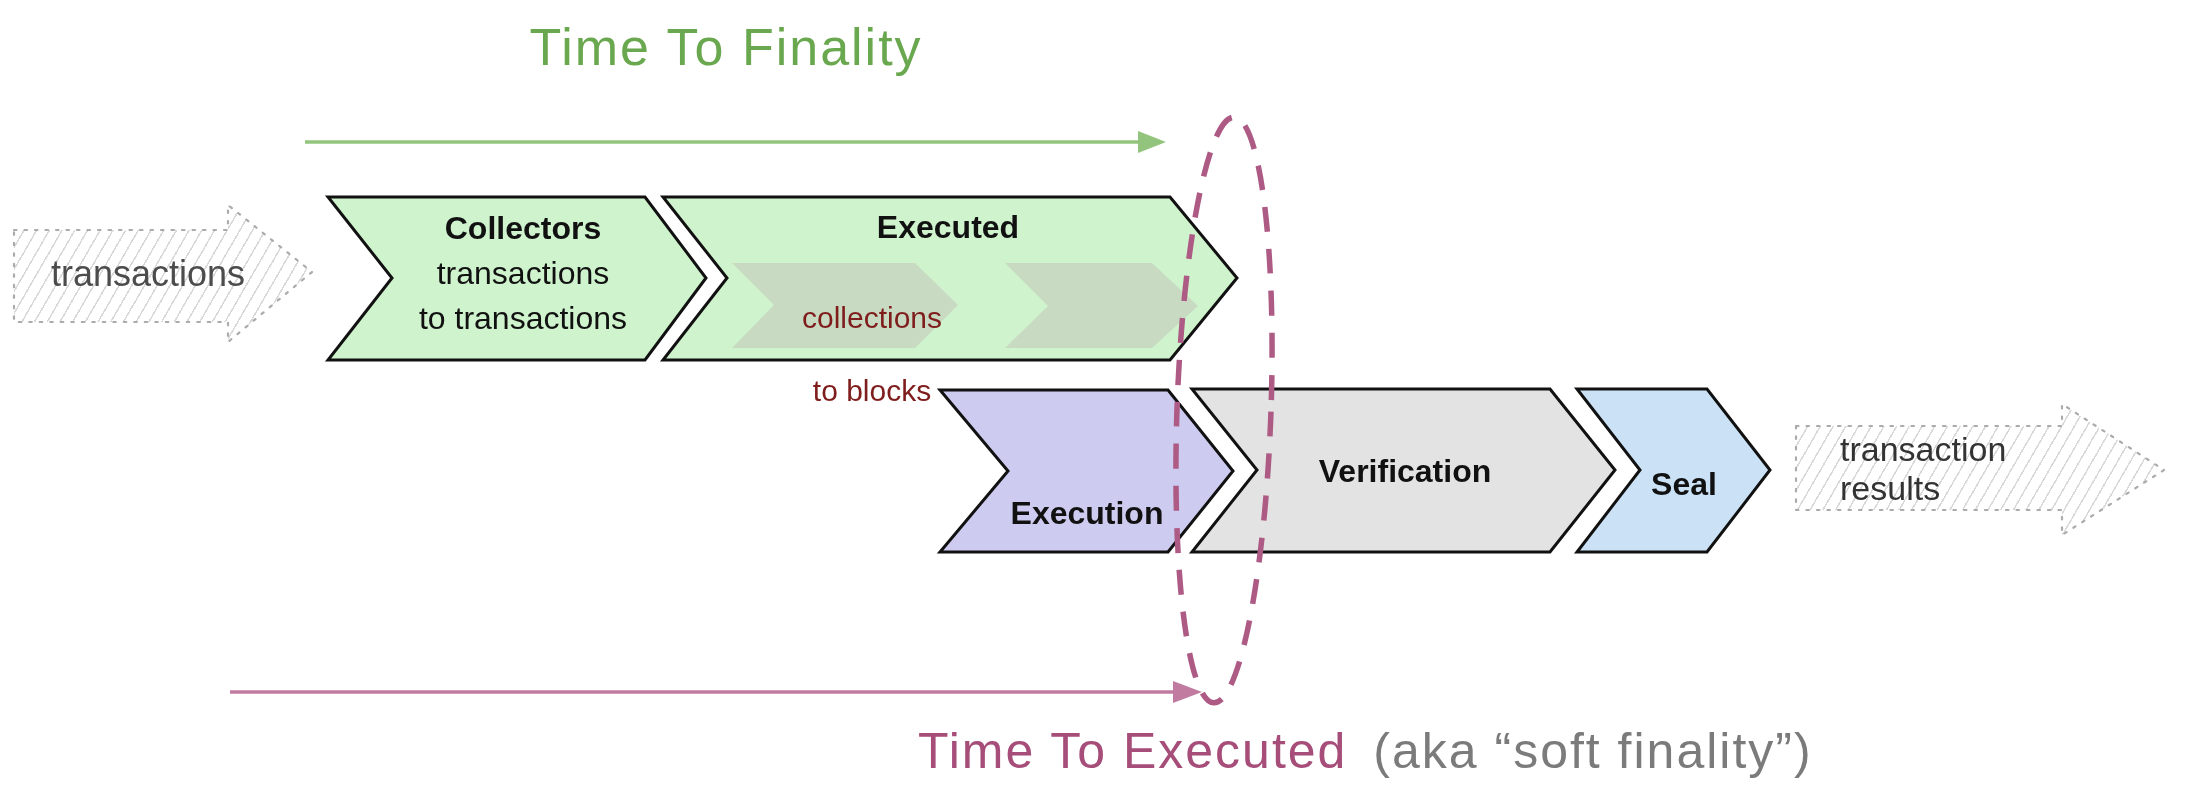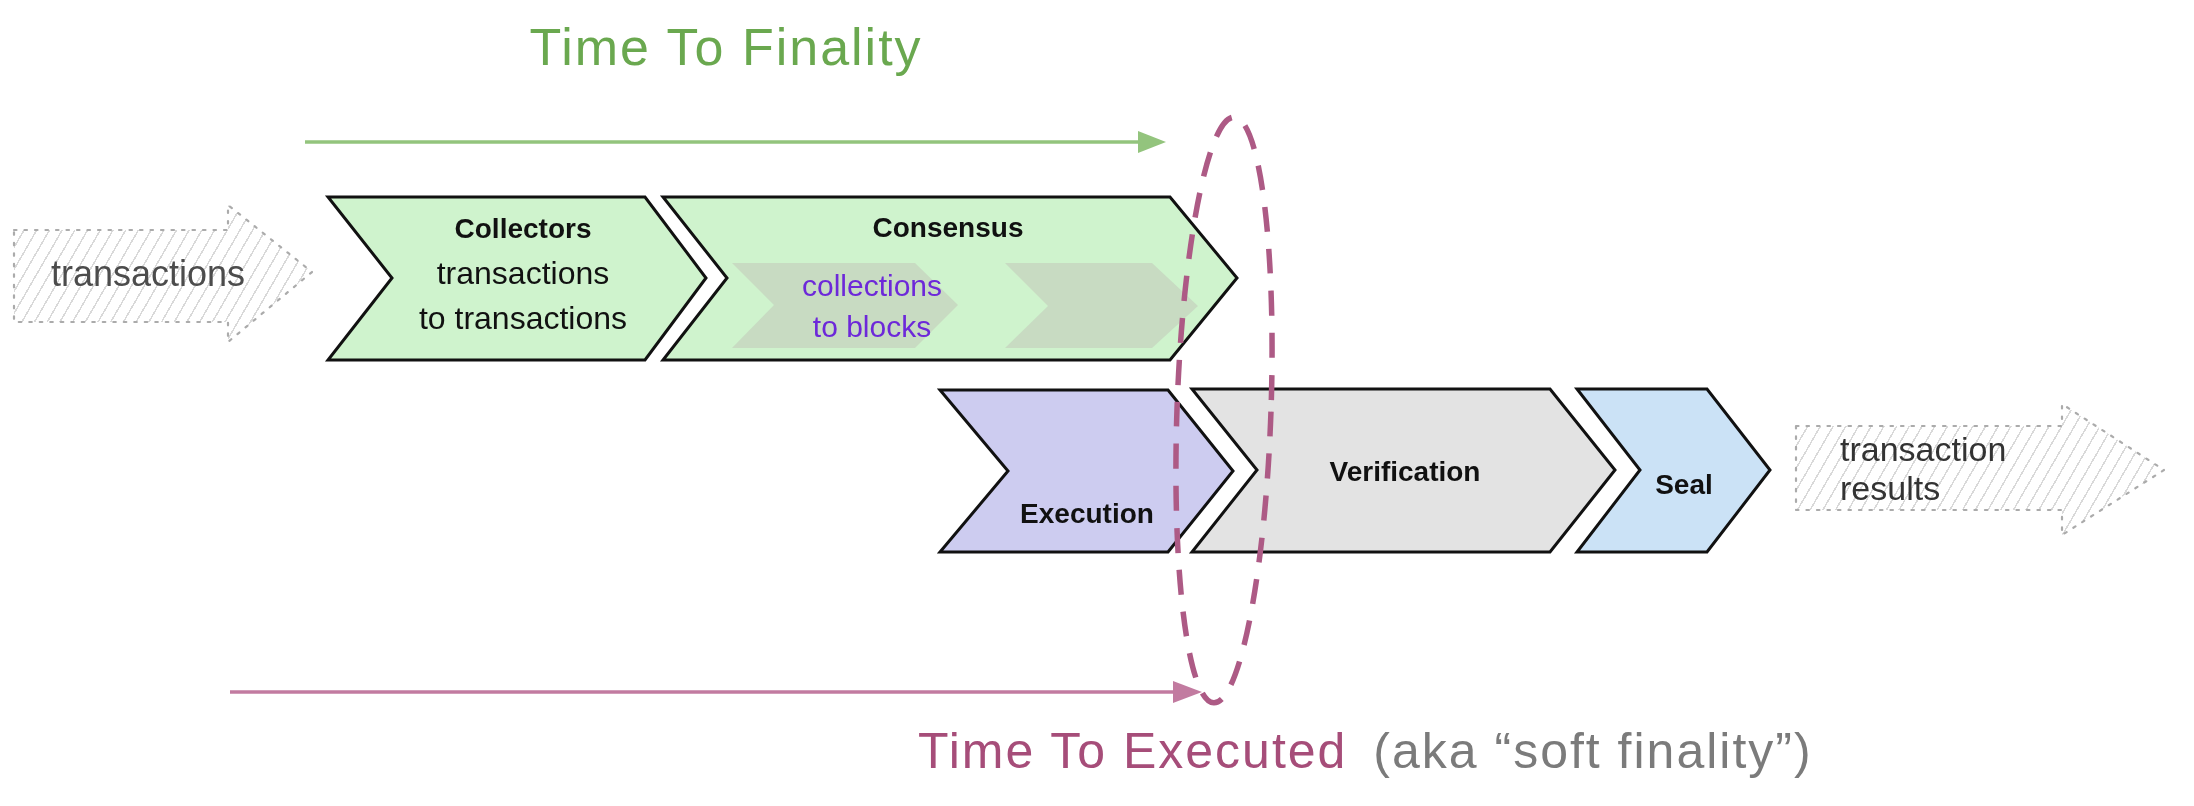--- a/index.html
+++ b/index.html
@@ -21,23 +21,23 @@
     background: repeating-linear-gradient(120deg,
       rgba(0,0,0,0) 0px, rgba(0,0,0,0) 9.5px,
       #d9d9d9 9.5px, #d9d9d9 11px);
   }
 
   .big-title {
     font-size: 52px;
     letter-spacing: 2px;
     font-weight: 400;
   }
-  .node-label { font-size: 28px; font-weight: bold; color: #111; line-height: 45px; text-align: center; }
+  .node-label { font-size: 32px; font-weight: bold; color: #111; line-height: 45px; text-align: center; }
   .node-text  { font-size: 32px; font-weight: 400;  color: #111; line-height: 45px; text-align: center; }
-  .sub-text   { font-size: 30px; font-weight: 400;  color: #6d28d9; line-height: 41px; text-align: center; }
+  .sub-text   { font-size: 30px; font-weight: 400;  color: #7f1d1d; line-height: 41px; text-align: center; margin-top: 32px; }
   .sketch-text { font-size: 36px; line-height: 40px; }
 </style>
 </head>
 <body>
 
 <div class="stage">
 
   <div class="hatch" style="left:14px; top:205px; width:298px; height:137px;
               clip-path: polygon(0px 25px, 214px 25px, 214px 0px, 298px 67px, 214px 137px, 214px 117px, 0px 117px);"></div>
   <div class="hatch" style="left:1796px; top:404px; width:368px; height:131px;
@@ -74,21 +74,21 @@
   <div class="abs center big-title" style="left:726px; top:47px; color:#6aa84f;">Time To Finality</div>
 
   <div class="abs center sketch-text" style="left:148px; top:274px; color:#4c4c4c;">transactions</div>
 
   <div class="abs hcenter" style="left:523px; top:206px;">
     <div class="node-label">Collectors</div>
     <div class="node-text">transactions</div>
     <div class="node-text">to transactions</div>
   </div>
 
-  <div class="abs center node-label" style="left:948px; top:227px;">Consensus</div>
+  <div class="abs center node-label" style="left:948px; top:227px;">Executed</div>
 
   <div class="abs hcenter" style="left:872px; top:265px;">
     <div class="sub-text">collections</div>
     <div class="sub-text">to blocks</div>
   </div>
 
 
   <div class="abs center node-label" style="left:1087px; top:472px;margin-top:41px;">Execution</div>
 
   <div class="abs center node-label" style="left:1405px; top:471px;">Verification</div>

